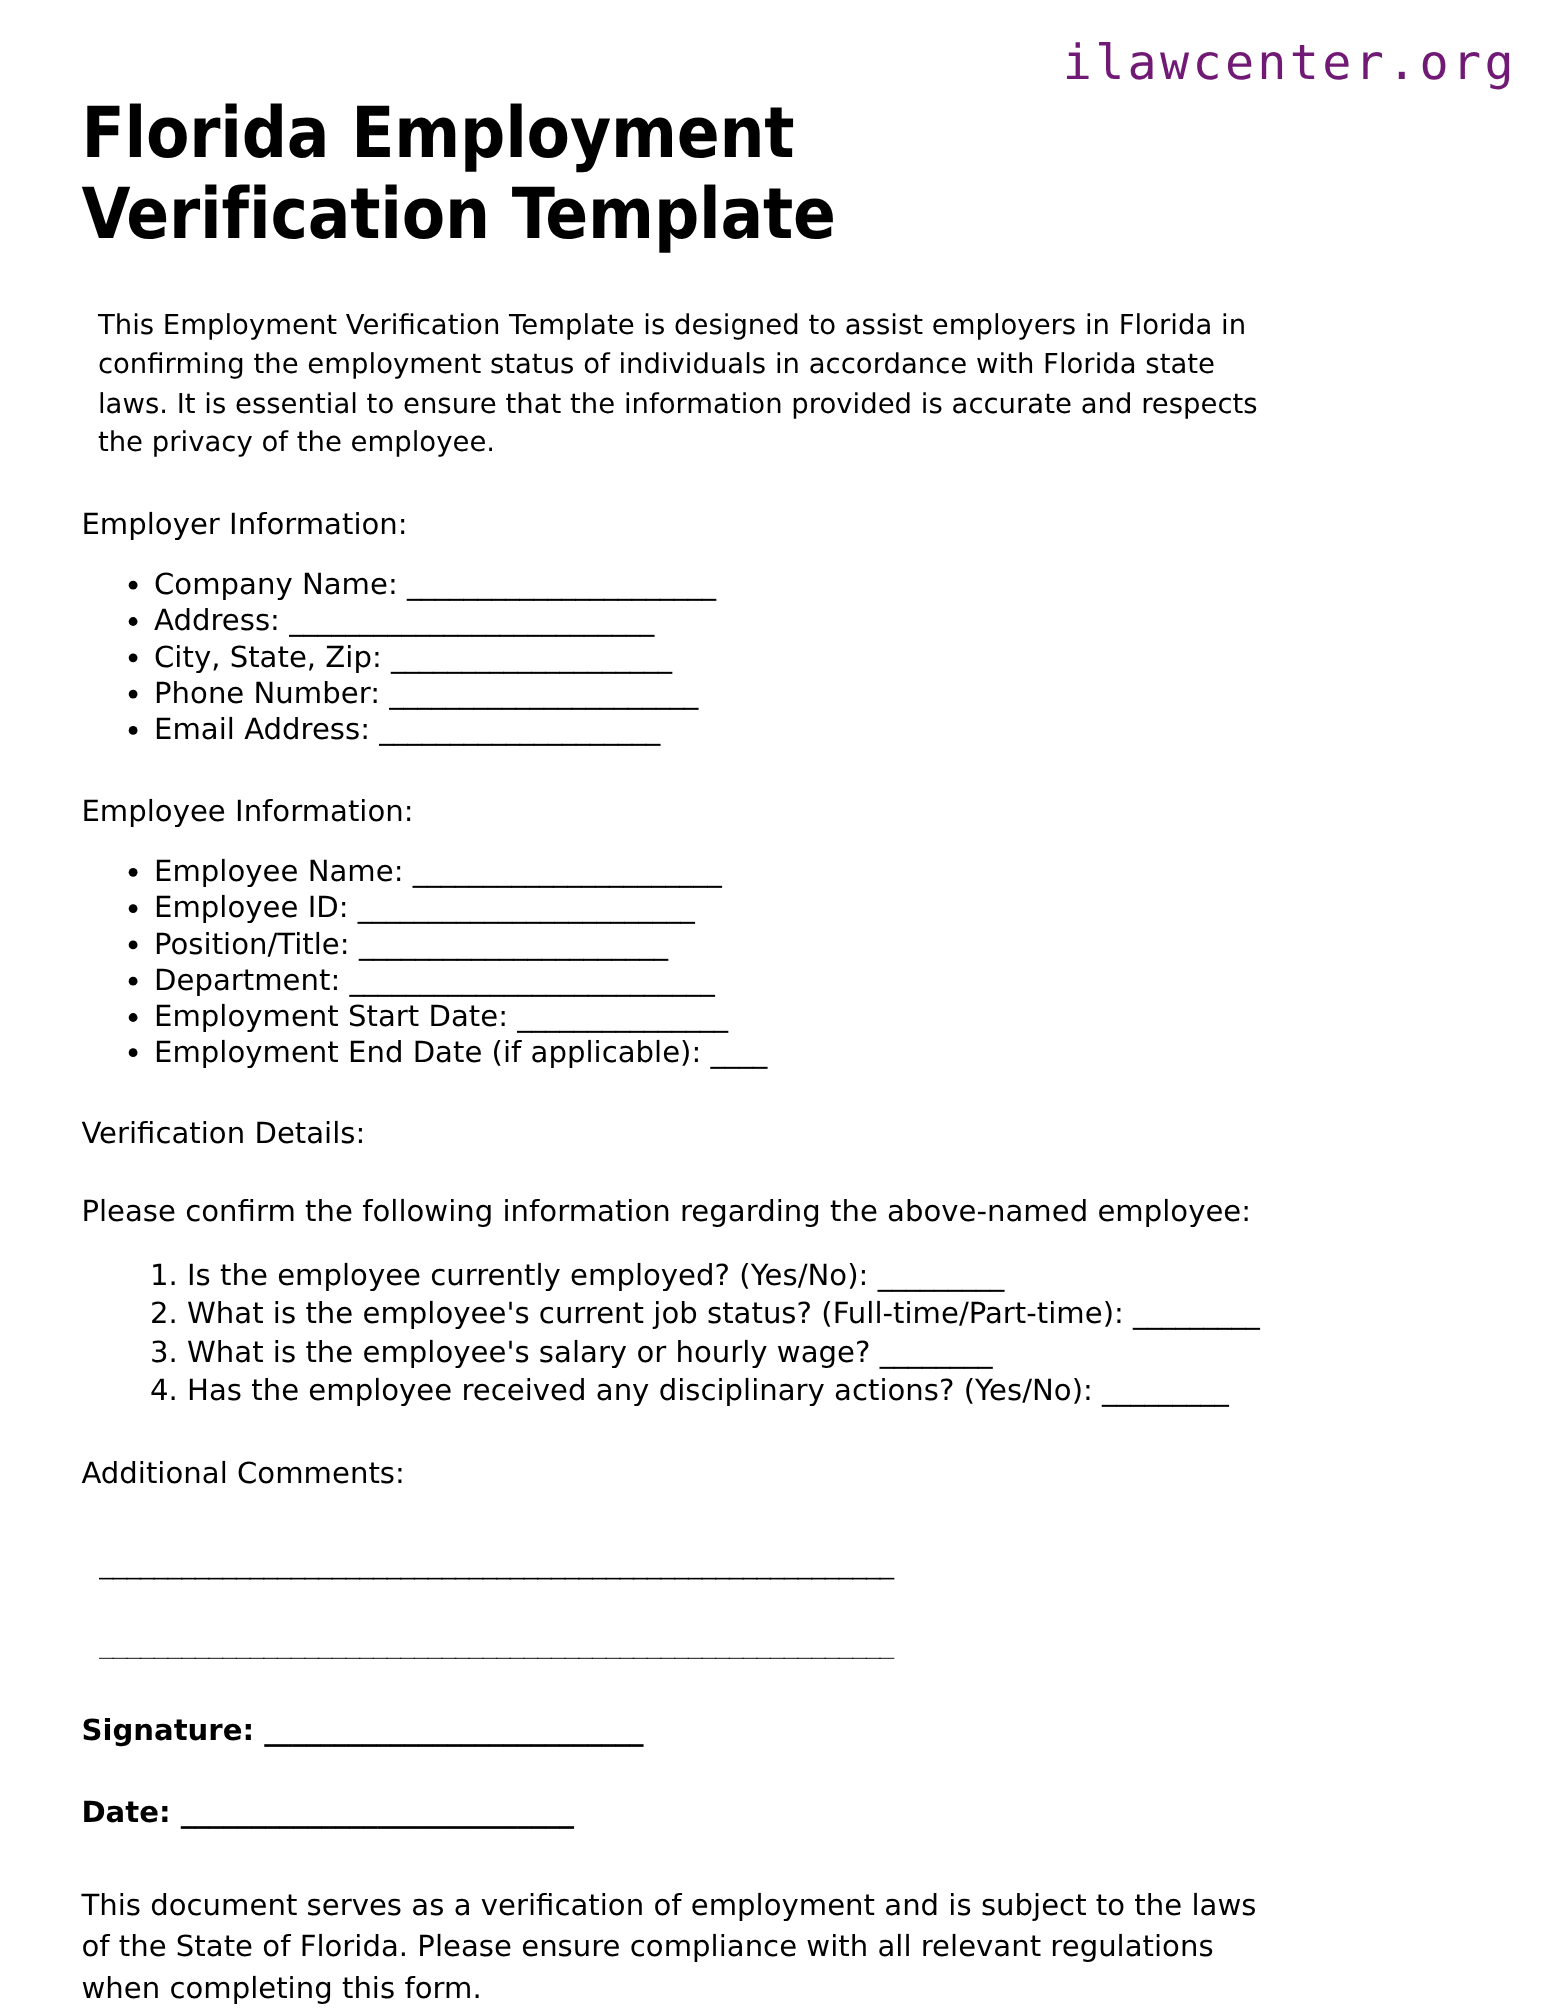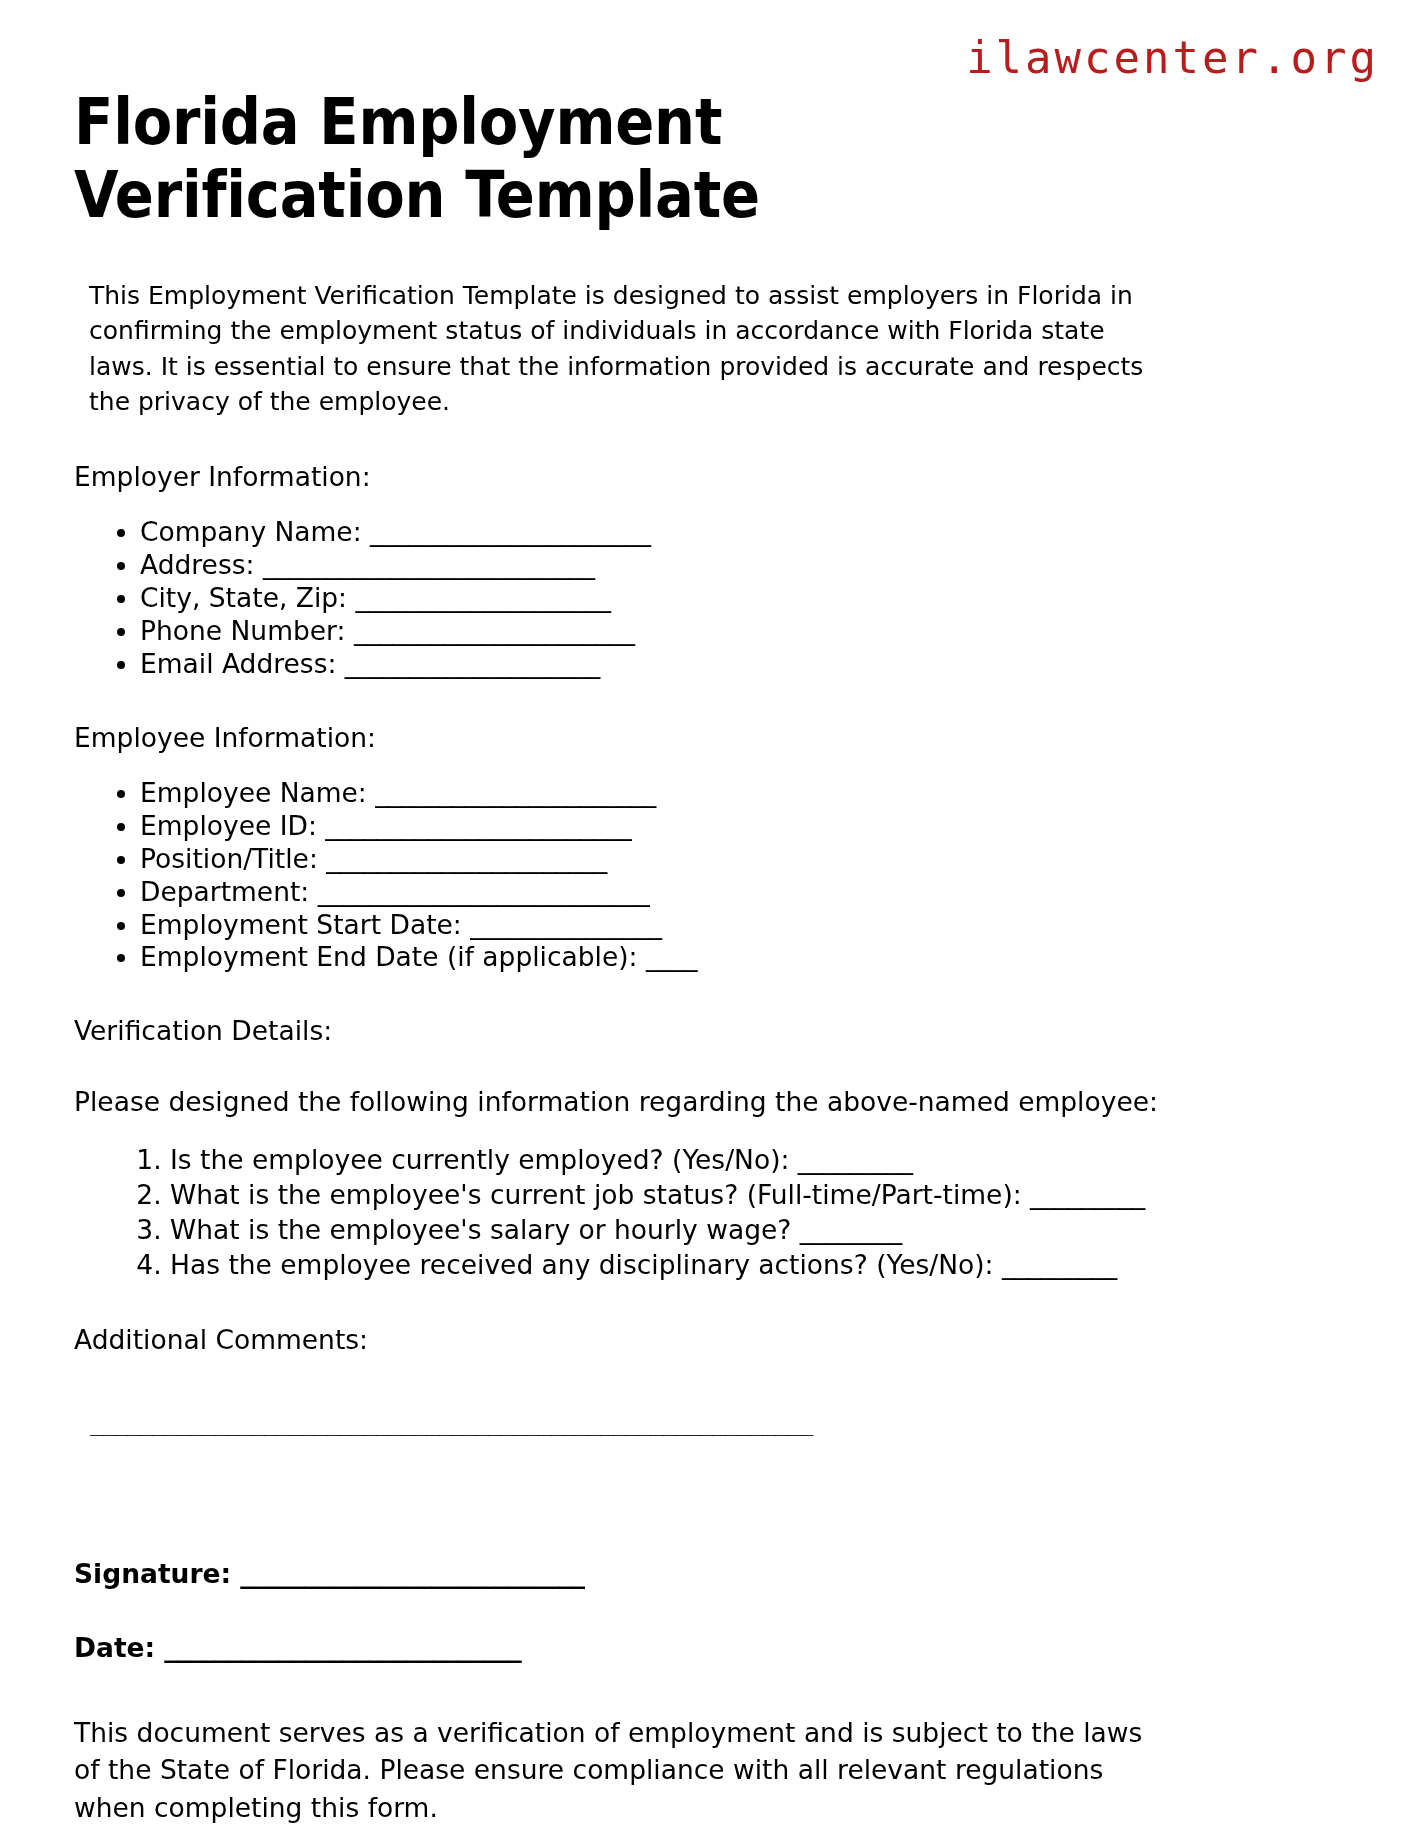--- a/index.html
+++ b/index.html
@@ -22,21 +22,21 @@
     box-sizing: border-box;
     padding: 0;
   }
   .watermark {
     position: absolute;
     top: 36px;
     right: 32px;
     font-family: "DejaVu Sans Mono", "Liberation Mono", monospace;
     font-size: 44px;
     letter-spacing: 3px;
-    color: #b91c1c;
+    color: #701a75;
     white-space: nowrap;
     line-height: 1;
   }
   .content {
     padding: 74px 72px 0 74px;
   }
   h1.doc-title {
     font-size: 64px;
     font-weight: bold;
     line-height: 1.14;
@@ -165,21 +165,21 @@
         <span class="blank">_______________</span>
       </li>
       <li>
         <span>Employment End Date (if applicable):</span>
         <span class="blank">____</span>
       </li>
     </ul>
 
     <h2 class="section-heading">Verification Details:</h2>
 
-    <p class="lead-text">Please designed the following information regarding the above-named employee:</p>
+    <p class="lead-text">Please confirm the following information regarding the above-named employee:</p>
 
     <ol class="question-list">
       <li>
         <span>Is the employee currently employed? (Yes/No):</span>
         <span class="blank">_________</span>
       </li>
       <li>
         <span>What is the employee's current job status? (Full-time/Part-time):</span>
         <span class="blank">_________</span>
       </li>

